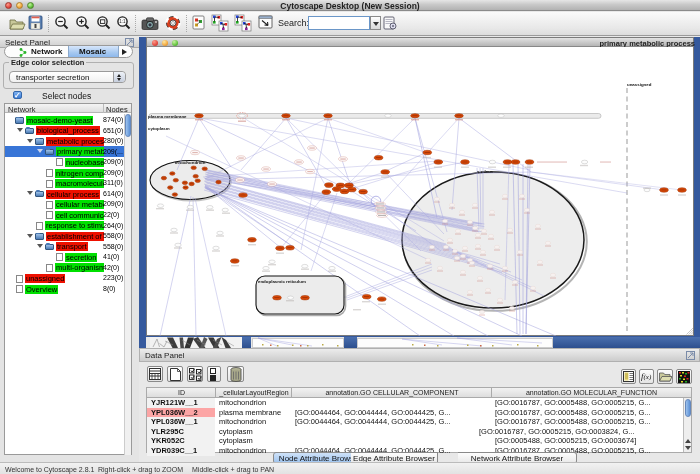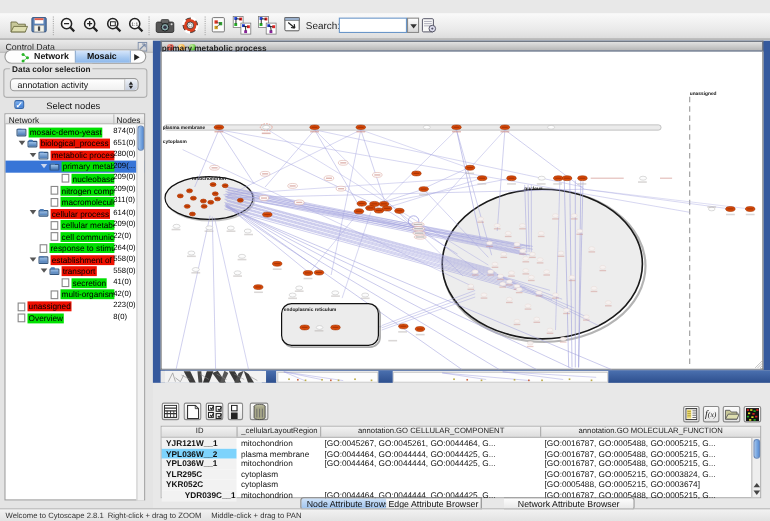--- a/index.html
+++ b/index.html
@@ -49,21 +49,21 @@
 .arr { position:absolute; top:2.5px; width:0; height:0; border-left:3px solid transparent; border-right:3px solid transparent; border-top:4px solid #555; }
 .folder { position:absolute; top:2px; width:9px; height:6.5px; background:linear-gradient(#9fc2e8,#4a7ab5); border:0.5px solid #33567e; border-radius:1px; }
 .folder:before { content:""; position:absolute; left:0; top:-1.5px; width:4px; height:1.5px; background:#4a7ab5; border-radius:1px 1px 0 0; }
 .file { position:absolute; top:1.3px; width:6.5px; height:8px; background:#fff; border:0.6px solid #888; }
 #treescroll { position:absolute; right:0px; top:10px; width:7px; height:341px; background:#f0f0f0; border-left:1px solid #ccc;}
 #treethumb { position:absolute; right:0.5px; top:0px; width:6px; height:23px; border-radius:3px;
   background:linear-gradient(90deg,#9cc2ee,#5b8fd4); border:0.5px solid #6688bb; }
 #desktop { left:139px; top:37px; width:561px; height:311px; background:#35599d; }
 #iframe-bar { position:absolute; left:7px; top:0; width:548px; height:10px;
   background:linear-gradient(#e2e2e2,#b5b5b5); border:1px solid #7a7a7a; border-bottom:1px solid #888; }
-#iframe-title { position:absolute; left:0; top:1px; width:548px; text-align:left; font-size:7.5px; font-weight:bold; color:#222; }
+#iframe-title { position:absolute; left:0; top:1px; width:548px; text-align:right; font-size:7.5px; font-weight:bold; color:#222; }
 #canvas { position:absolute; left:7px; top:10px; width:548px; height:289px; background:#ffffff; border:1px solid #7a7a7a; border-top:none; }
 #band { position:absolute; left:7px; top:300px; width:554px; height:11px; background:#35599d; }
 #dp-head { left:139px; top:348px; width:561px; height:14px;
   background:linear-gradient(#ececec,#cccccc); border:1px solid #b0b0b0; }
 #dp-head span { position:absolute; left:5px; top:2px; font-size:8px; color:#222; }
 #dp-body { left:139px; top:362px; width:561px; height:100px; background:#e8e8e8; }
 .dbtn { position:absolute; border:1px solid #8a8a8a; background:linear-gradient(#fcfcfc,#e4e4e4); border-radius:2px; }
 #dtable { position:absolute; left:7px; top:25px; width:546px; height:66px; background:#fff; border:1px solid #aaa; }
 #dthead { position:absolute; left:0; top:0; width:544px; height:9.5px; background:linear-gradient(#f2f2f2,#dddddd);
   border-bottom:1px solid #aaa; font-size:7px; color:#222; }
@@ -79,20 +79,26 @@
 #dtab1 { left:0; width:94px; background:linear-gradient(#cfe2f8,#9cc2ee); border-radius:3px 0 0 3px; }
 #dtab2 { left:78px; width:87px; border-left:none; }
 #dtab3 { left:185px; width:119px; border-left:none; border-radius:0 3px 3px 0; }
 #statusbar { left:0; top:462px; width:700px; height:12px; background:linear-gradient(#f2f2f2,#e2e2e2);
   border-top:1px solid #bbb; font-size:7px; color:#333; }
 #statusbar span { position:absolute; top:2.5px; }
 </style>
 </head>
 <body>
 <div id="win">
+  <div class="abs" id="titlebar">
+    <div class="tl" style="left:5px;  background:radial-gradient(circle at 35% 30%, #ff9a8a, #e24b40 60%, #b02820); border:0.5px solid #a03830;"></div>
+    <div class="tl" style="left:16px; background:radial-gradient(circle at 35% 30%, #ffe9a0, #f3a840 60%, #c07818); border:0.5px solid #b08030;"></div>
+    <div class="tl" style="left:27px; background:radial-gradient(circle at 35% 30%, #c8f2a0, #64c440 60%, #3a8a20); border:0.5px solid #50882c;"></div>
+    <div id="title-text">Cytoscape Desktop (New Session)</div>
+  </div>
   <div class="abs" id="toolbar">
     <div class="tsep" style="left:48px;"></div>
     <div class="tsep" style="left:135px;"></div>
     <div class="tsep" style="left:186px;"></div>
     <span style="position:absolute;left:278px;top:6px;font-size:9px;color:#222;">Search:</span>
     <div style="position:absolute;left:308px;top:4px;width:62px;height:14px;background:#fff;border:1.5px solid #6a96c8;"></div>
     <div style="position:absolute;left:370px;top:4px;width:11px;height:14px;background:linear-gradient(#fefefe,#d8d8d8);border:1px solid #8a8a8a;"></div>
     <div style="position:absolute;left:372.5px;top:9.5px;width:0;height:0;border-left:3px solid transparent;border-right:3px solid transparent;border-top:4px solid #333;"></div>
     <svg style="position:absolute;left:0;top:0;" width="400" height="24" viewBox="0 0 400 24">
         <g transform="translate(10,5)">
@@ -176,43 +182,43 @@
 </g>
         <g transform="translate(384,4)">
  <rect x="0" y="1" width="10" height="12" rx="1" fill="#f8f8f8" stroke="#556" stroke-width="0.9"></rect>
  <path d="M1.5 3.5 h7 M1.5 5.5 h7 M1.5 7.5 h7" stroke="#99a" stroke-width="0.7"></path>
  <circle cx="9" cy="10" r="3" fill="#dde" stroke="#445" stroke-width="0.8"></circle>
  <path d="M8 10 h2 M9 9 v2" stroke="#445" stroke-width="0.7"></path>
 </g>
       </svg>
   </div>
   <div class="abs" id="cp-head">
-      <span>Control Data</span>
+      <span>Select Panel</span>
     <svg style="position:absolute;right:5px;top:1px;" width="9" height="9" viewBox="0 0 9 9">
       <rect x="0.5" y="0.5" width="8" height="8" fill="none" stroke="#7a8ba8" stroke-width="1"></rect>
       <path d="M2 7 L7 2 M7 2 l-3 0 M7 2 l0 3" stroke="#7a8ba8" stroke-width="1" fill="none"></path>
     </svg>
   </div>
   <div class="abs" id="cp-body">
     <div id="tabrow">
       <div id="tab-mosaic"></div>
       <svg style="position:absolute;left:14px;top:2px;" width="8" height="9" viewBox="0 0 8 9">
         <circle cx="2" cy="1.5" r="1.4" fill="#2ab52a"></circle>
           <circle cx="6" cy="4.5" r="1.4" fill="#2ab52a"></circle>
           <circle cx="2" cy="7.5" r="1.4" fill="#2ab52a"></circle>
         <path d="M2 1.5 L6 4.5 L2 7.5" stroke="#2ab52a" stroke-width="0.7" fill="none"></path>
       </svg>
       <div class="tabtext" style="left:26px;">Network</div>
       <div class="tabtext" style="left:74px;">Mosaic</div>
       <div style="position:absolute;right:5px;top:3px;width:0;height:0;border-top:3.5px solid transparent;border-bottom:3.5px solid transparent;border-left:5px solid #222;"></div>
     </div>
     <div id="groupbox"></div>
-    <div id="grouplab">Data color selection</div>
+    <div id="grouplab">Edge color selection</div>
     <div id="combo">
-        <span style="position:absolute;left:6px;top:1px;">annotation activity</span>
+        <span style="position:absolute;left:6px;top:1px;">transporter secretion</span>
       <div class="cap">
         <div style="position:absolute;left:3px;top:1.5px;width:0;height:0;border-left:2.5px solid transparent;border-right:2.5px solid transparent;border-bottom:3px solid #222;"></div>
         <div style="position:absolute;left:3px;top:6px;width:0;height:0;border-left:2.5px solid transparent;border-right:2.5px solid transparent;border-top:3px solid #222;"></div>
       </div>
     </div>
     <div id="checkbox">✓</div>
       <div id="checklab">Select nodes</div>
     <div id="treebox">
       <div id="treehead">
           <span style="position:absolute;left:3px;top:0.5px;">Network</span>
@@ -752,20 +758,27 @@
 </g>
 <g fill="#cc6644">
             <rect x="18" y="7.5" width="1.5" height="1.5"></rect>
             <rect x="48" y="8" width="1.5" height="1.5"></rect>
             <rect x="172" y="7.5" width="1.5" height="1.5"></rect>
             <rect x="228" y="8" width="1.5" height="1.5"></rect>
           </g>
 </svg>
       </div>
   </div>
+  <div class="abs" id="dp-head">
+      <span>Data Panel</span>
+    <svg style="position:absolute;right:4px;top:2px;" width="9" height="9" viewBox="0 0 9 9">
+      <rect x="0.5" y="0.5" width="8" height="8" fill="none" stroke="#7a8ba8" stroke-width="1"></rect>
+      <path d="M2 7 L7 2 M7 2 l-3 0 M7 2 l0 3" stroke="#7a8ba8" stroke-width="1" fill="none"></path>
+    </svg>
+  </div>
   <div class="abs" id="dp-body">
     <div id="dpicons">
         <div class="dbtn" style="left:8px;top:4px;width:16px;height:16px;"></div>
         <div class="dbtn" style="left:28px;top:4px;width:16px;height:16px;"></div>
         <div class="dbtn" style="left:48px;top:4px;width:16px;height:16px;"></div>
         <div class="dbtn" style="left:68px;top:4px;width:14px;height:16px;"></div>
         <div class="dbtn" style="left:88px;top:4px;width:17px;height:16px;"></div>
         <svg style="position:absolute;left:10px;top:6px;" width="12" height="12" viewBox="0 0 12 12">
  <rect x="0.5" y="0.5" width="11" height="11" fill="#fff" stroke="#333" stroke-width="1"></rect>
  <path d="M0.5 3 h11 M0.5 5.5 h11 M0.5 8 h11" stroke="#333" stroke-width="1"></path>
@@ -831,47 +844,46 @@
         <div class="dth" style="left:145px;width:200px;">annotation.GO CELLULAR_COMPONENT</div>
         <div class="dth" style="left:345px;width:199px;">annotation.GO MOLECULAR_FUNCTION</div>
         <div style="position:absolute;left:68px;top:0;height:9px;border-left:1px solid #aaa;"></div>
         <div style="position:absolute;left:144px;top:0;height:9px;border-left:1px solid #aaa;"></div>
         <div style="position:absolute;left:344px;top:0;height:9px;border-left:1px solid #aaa;"></div>
       </div>
       <div id="drows">
           <div class="drow" style="top:10.0px;">
             <div class="dcell" style="left:0;width:68px;background:#f2f2f2;"><b style="padding-left:4px;">YJR121W__1</b></div>
             <div class="dcell" style="left:72px;width:72px;">mitochondrion</div>
-            <div class="dcell" style="left:148px;width:196px;">[GO:0045267, GO:0045261, GO:0044464, G...</div>
             <div class="dcell" style="left:348px;width:188px;">[GO:0016787, GO:0005488, GO:0005215, G...</div>
           </div>
           <div class="drow" style="top:19.6px;">
-            <div class="dcell" style="left:0;width:68px;background:#7dd3fc;"><b style="padding-left:4px;">YPL036W__2</b></div>
+            <div class="dcell" style="left:0;width:68px;background:#fca5a5;"><b style="padding-left:4px;">YPL036W__2</b></div>
             <div class="dcell" style="left:72px;width:72px;">plasma membrane</div>
             <div class="dcell" style="left:148px;width:196px;">[GO:0044464, GO:0044444, GO:0044425, G...</div>
             <div class="dcell" style="left:348px;width:188px;">[GO:0016787, GO:0005488, GO:0005215, G...</div>
           </div>
           <div class="drow" style="top:29.2px;text-decoration:underline;">
             <div class="dcell" style="left:0;width:68px;background:#f2f2f2;"><b style="padding-left:4px;">YPL036W__1</b></div>
             <div class="dcell" style="left:72px;width:72px;">mitochondrion</div>
             <div class="dcell" style="left:148px;width:196px;">[GO:0044464, GO:0044444, GO:0044425, G...</div>
             <div class="dcell" style="left:348px;width:188px;">[GO:0016787, GO:0005488, GO:0005215, G...</div>
           </div>
           <div class="drow" style="top:38.8px;">
             <div class="dcell" style="left:0;width:68px;background:#f2f2f2;"><b style="padding-left:4px;">YLR295C</b></div>
             <div class="dcell" style="left:72px;width:72px;">cytoplasm</div>
-            <div class="dcell" style="left:348px;width:184px;">[GO:0016787, GO:0005215, GO:0003824, G...</div>
+            <div class="dcell" style="left:332px;width:184px;">[GO:0016787, GO:0005215, GO:0003824, G...</div>
           </div>
           <div class="drow" style="top:48.4px;">
             <div class="dcell" style="left:0;width:68px;background:#f2f2f2;"><b style="padding-left:4px;">YKR052C</b></div>
             <div class="dcell" style="left:72px;width:72px;">cytoplasm</div>
             <div class="dcell" style="left:348px;width:188px;">[GO:0005488, GO:0005215, GO:0003674]</div>
           </div>
           <div class="drow" style="top:58.0px;">
-            <div class="dcell" style="left:0;width:68px;background:#f2f2f2;"><b style="padding-left:4px;margin-left:17px;">YDR039C__1</b></div>
+            <div class="dcell" style="left:0;width:68px;background:#f2f2f2;"><b style="padding-left:4px;">YDR039C__1</b></div>
             <div class="dcell" style="left:72px;width:72px;">mitochondrion</div>
             <div class="dcell" style="left:148px;width:196px;">[GO:0044464, GO:0044444, GO:0044425, G...</div>
             <div class="dcell" style="left:348px;width:188px;">[GO:0016787, GO:0005488, GO:0005215, G...</div>
           </div>
         </div>
       <div id="dscroll">
           <div id="dthumb"></div>
         <div style="position:absolute;left:1px;bottom:9px;width:0;height:0;border-left:3px solid transparent;border-right:3px solid transparent;border-bottom:4px solid #444;"></div>
         <div style="position:absolute;left:1px;bottom:2px;width:0;height:0;border-left:3px solid transparent;border-right:3px solid transparent;border-top:4px solid #444;"></div>
       </div>

